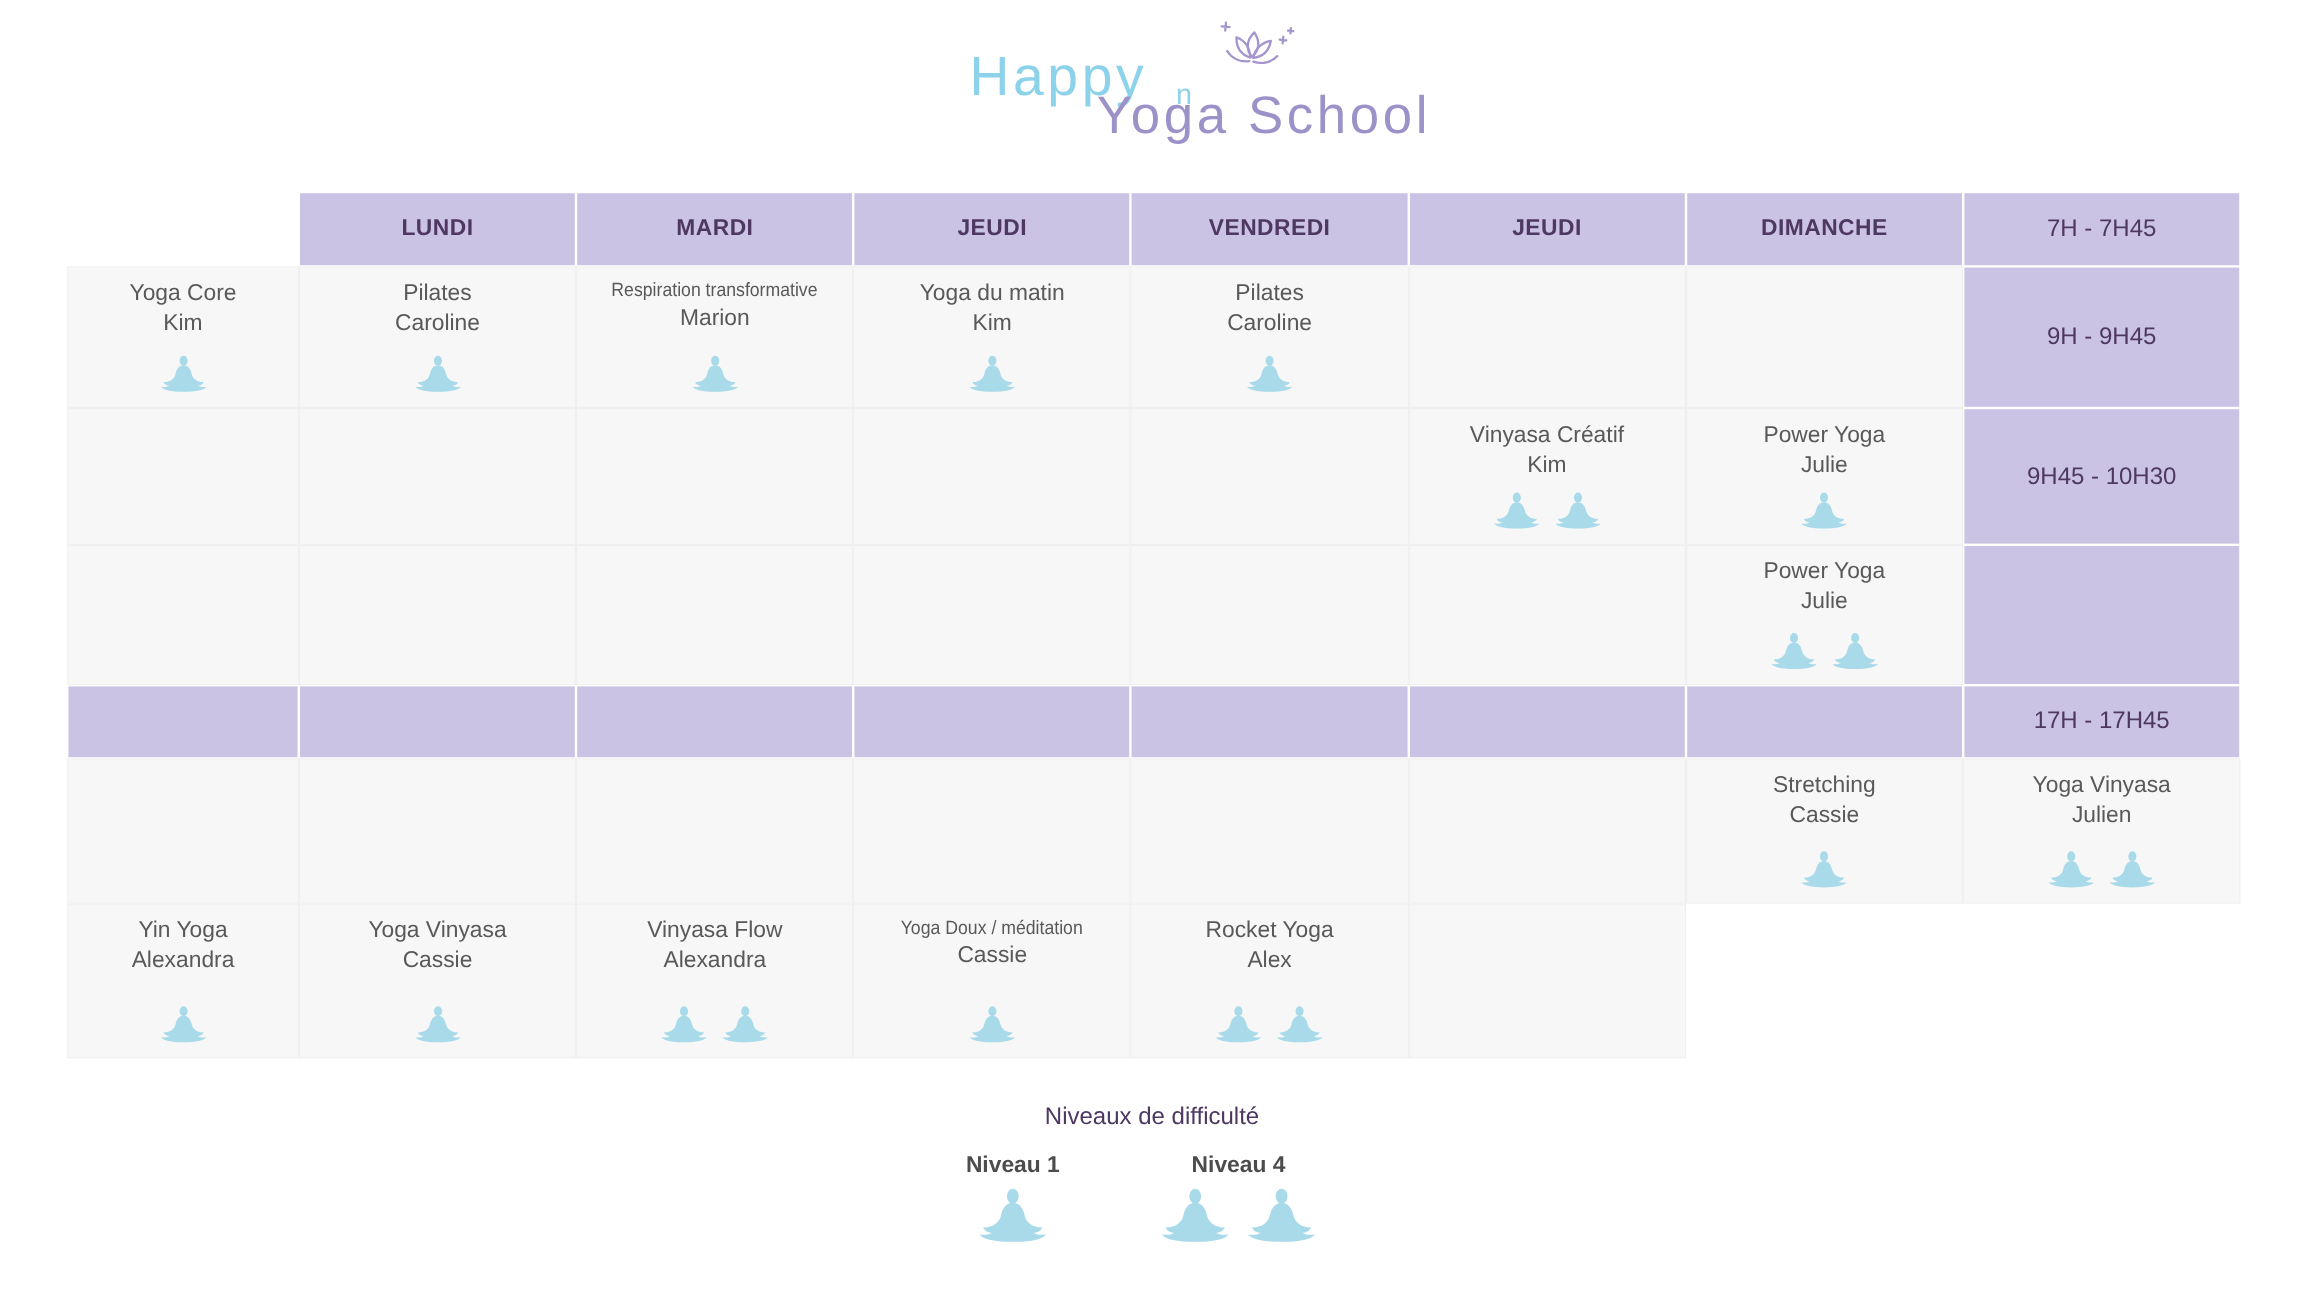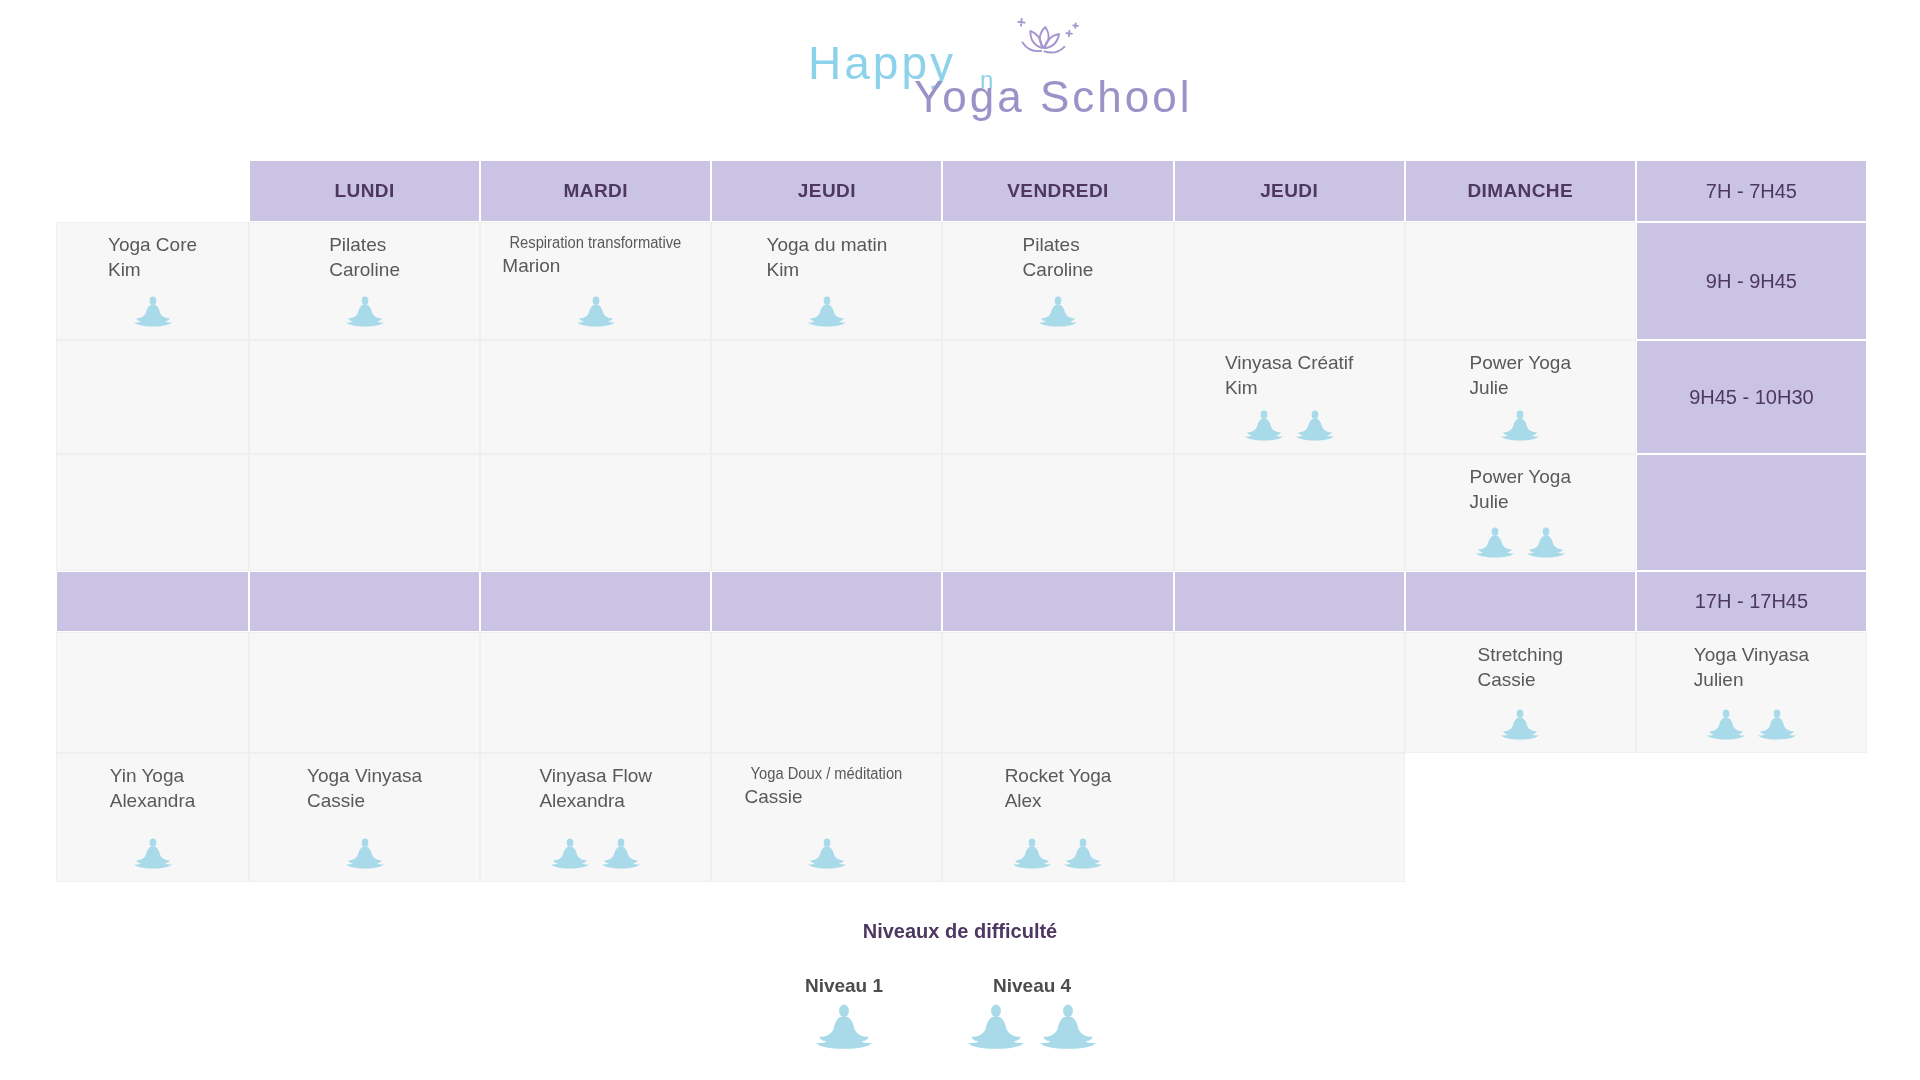--- a/index.html
+++ b/index.html
@@ -33,30 +33,30 @@
   .cell{min-width:0}
   .corner{background:transparent}
   .day-header{background:var(--header-purple);display:flex;align-items:center;justify-content:center;
     font-weight:700;font-size:19px;color:var(--purple-text);letter-spacing:.4px}
   .time{background:var(--header-purple);display:flex;align-items:center;justify-content:center;
     font-weight:400;font-size:20px;color:var(--purple-text)}
   .sepcell{background:var(--header-purple)}
   .datacell{background:var(--cell-bg);outline:1px solid #efefef}
   .classcell{display:flex;flex-direction:column;align-items:center;justify-content:space-between;
     padding:9px 4px 11px;color:var(--cell-text)}
-  .class-text{line-height:1.32;font-size:19px}
+  .class-text{text-align:center;line-height:1.32;font-size:19px}
   .class-name.condensed{font-size:16px;transform:scaleX(.92);transform-origin:center;white-space:nowrap}
   .cell-icons{display:flex;gap:9px}
   .pose{color:var(--icon-blue);display:block}
   .table-pose{width:42px;height:32px}
 
   
   .legend{position:absolute;left:0;top:920px;width:1920px;display:flex;flex-direction:column;align-items:center}
-  .legend-title{font-size:20px;font-weight:700;color:var(--purple-text)}
-  .legend-items{display:flex;gap:82px;margin-top:32px;transform:translateX(-8px)}
+  .legend-title{font-size:20px;font-weight:400;color:var(--purple-text)}
+  .legend-items{display:flex;gap:82px;margin-top:18px;transform:translateX(-8px)}
   .legend-item{display:flex;flex-direction:column;align-items:center}
   .legend-label{font-size:19px;font-weight:600;color:#4c4c4c}
   .legend-icons{display:flex;gap:10px;margin-top:7px}
   .legend-pose{width:62px;height:47px}
 </style>
 </head>
 <body>
 
 <main class="page">
 

